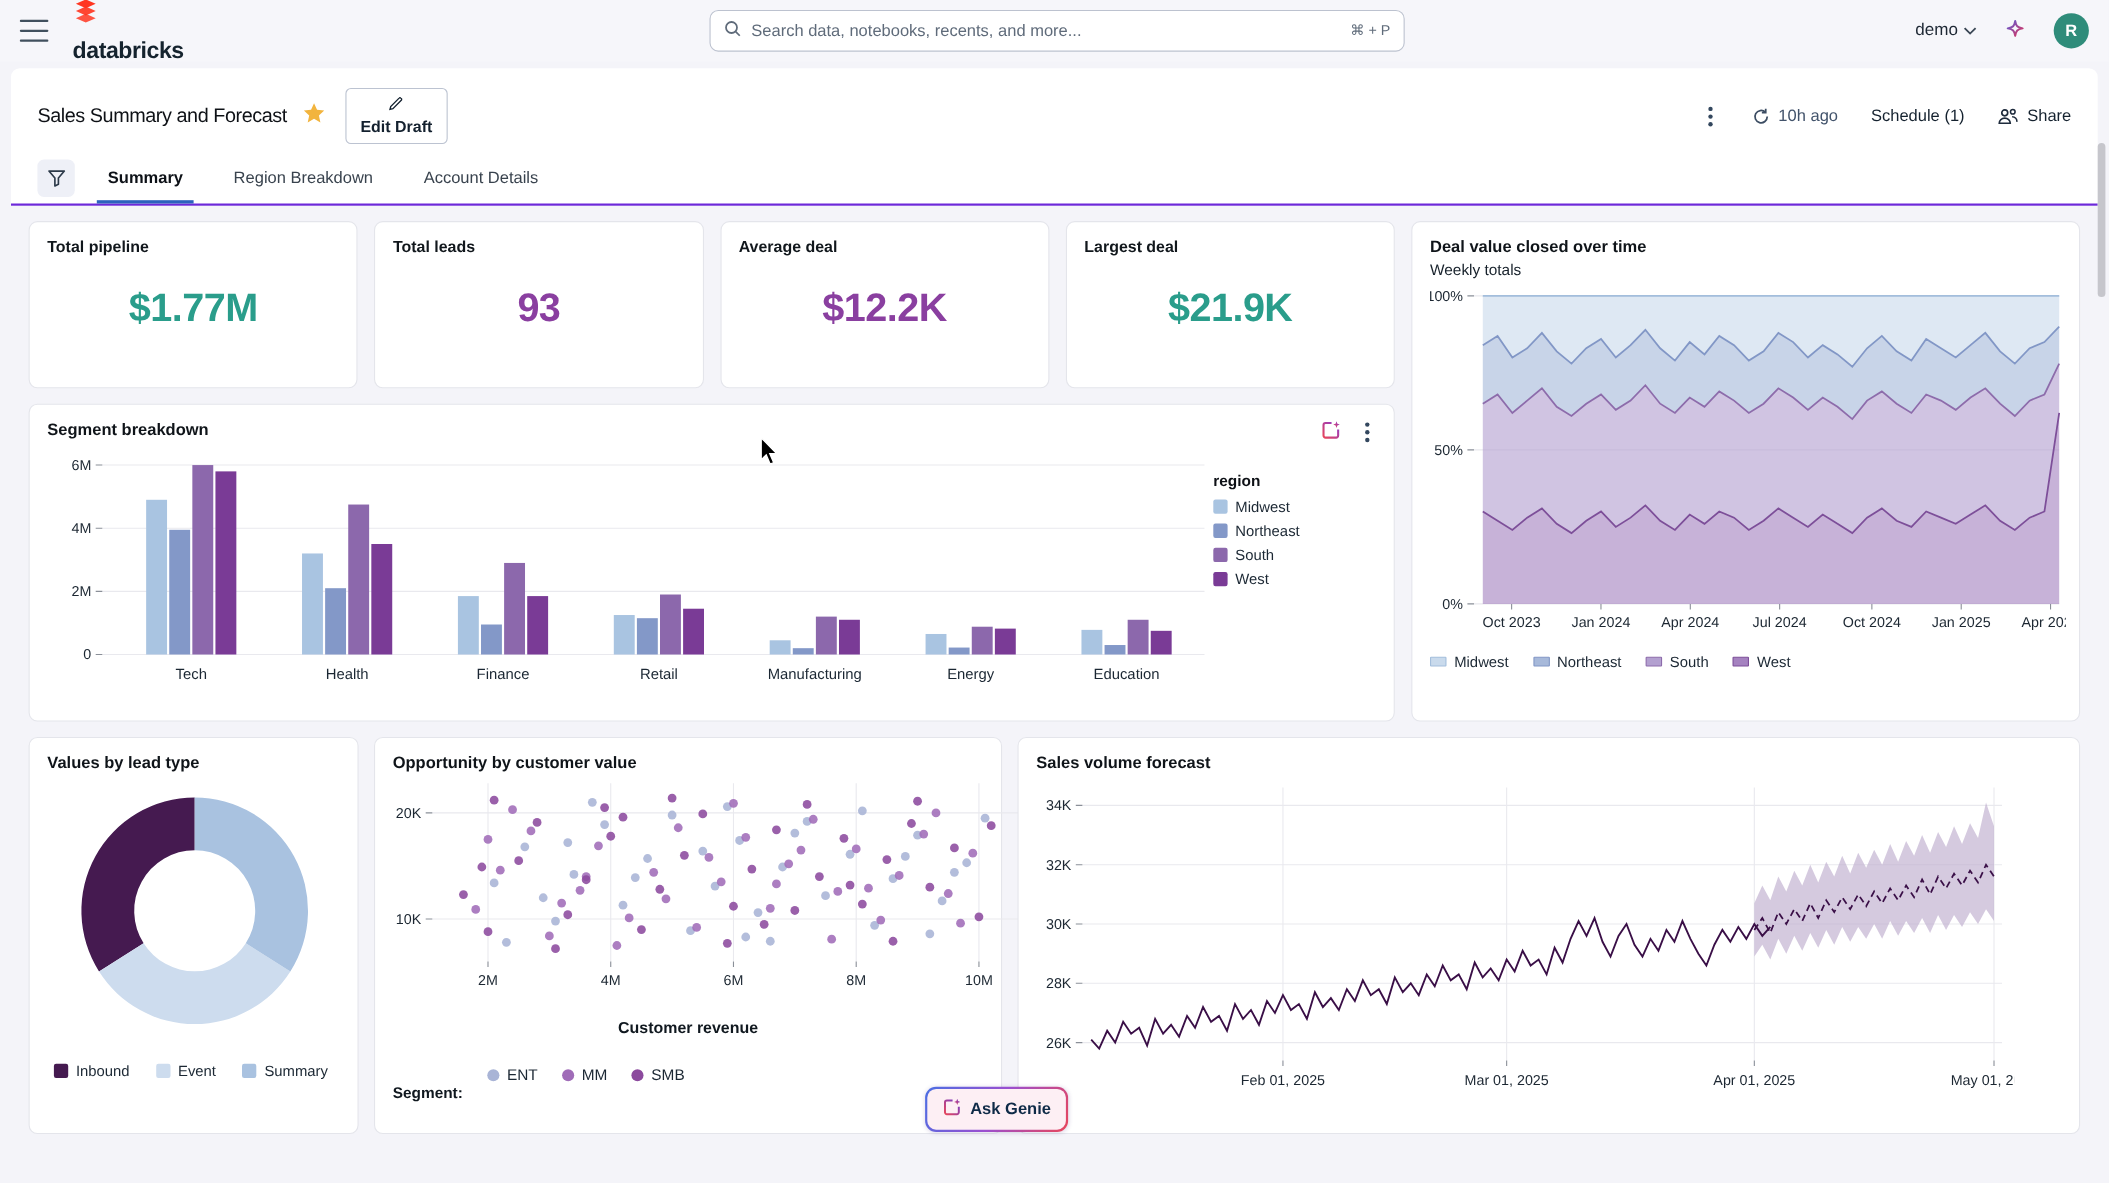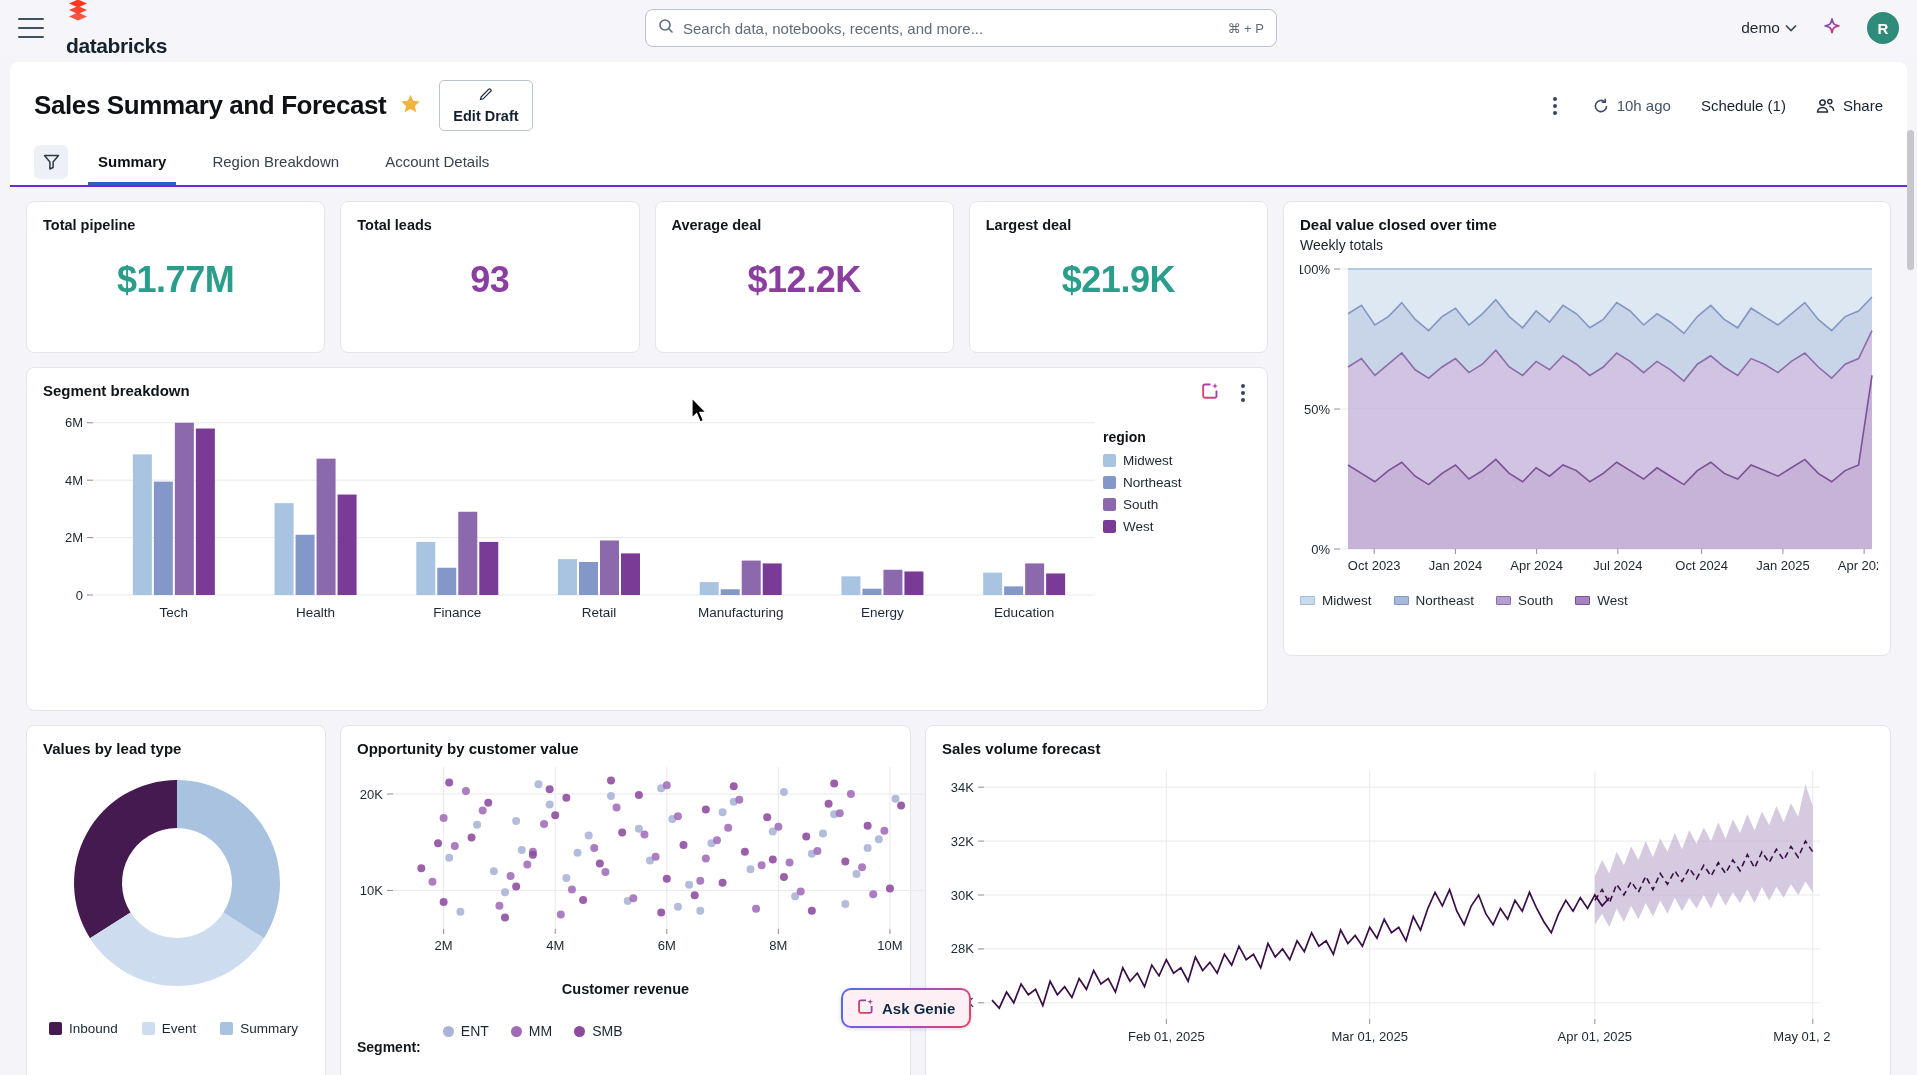--- a/index.html
+++ b/index.html
@@ -18,21 +18,21 @@
     border:1px solid #bcc2cf; border-radius:8px; display:flex; align-items:center; padding:0 12px; gap:9px; }
   .search input { border:none; outline:none; flex:1; font-size:15px; color:#333; background:transparent; font-family:inherit; }
   .search input::placeholder { color:#5f6b7a; }
   .search .shortcut { font-size:13px; color:#5f6b7a; }
   .top-right { margin-left:auto; display:flex; align-items:center; gap:24px; }
   .workspace { font-size:15.5px; color:#1d2733; display:flex; align-items:center; gap:5px; cursor:pointer; }
   .avatar { width:32px; height:32px; border-radius:50%; background:#2f8c7a; color:#fff; display:flex; align-items:center; justify-content:center; font-size:15px; font-weight:700; cursor:pointer; }
   
   .sheet { margin:6px 10px 0; background:#fff; border-radius:8px 8px 0 0; }
   .title-row { display:flex; align-items:center; padding:18px 24px 8px; }
-  .page-title { font-size:26px; font-weight:700; letter-spacing:-0.4px; }
+  .page-title { font-size:18px; font-weight:400; letter-spacing:-0.4px; }
   .star { margin-left:14px; }
   .edit-btn { margin-left:18px; display:flex; align-items:center; gap:7px; border:1px solid #bcc3d1; border-radius:5px;
     background:#fff; padding:6px 13px; font-size:14.5px; font-weight:600; color:#13202e; cursor:pointer; font-family:inherit;flex-direction:column;}
   .title-right { margin-left:auto; display:flex; align-items:center; gap:30px; }
   .kebab { display:flex; flex-direction:column; gap:3px; cursor:pointer; padding:4px 6px; }
   .kebab i { width:4px; height:4px; border-radius:50%; background:#33475e; }
   .refresh { display:flex; align-items:center; gap:8px; font-size:15px; color:#42536b; cursor:pointer; }
   .plain-btn { font-size:15px; color:#15222f; cursor:pointer; display:flex; align-items:center; gap:8px; background:none; border:none; font-family:inherit; }
   .tabs-row { display:flex; align-items:flex-end; padding:4px 24px 0; border-bottom:2px solid #6d28d9; }
   .filter-box { width:34px; height:34px; background:#eef0f7; border-radius:6px; display:flex; align-items:center; justify-content:center; margin-right:20px; margin-bottom:6px; cursor:pointer; }
@@ -41,21 +41,21 @@
   
   .canvas { padding:14px 26px 0; display:flex; flex-direction:column; gap:14px; }
   .card { background:#fff; border:1px solid #e4e5eb; border-radius:8px; }
   .card-title { font-size:15px; font-weight:700; color:#0f1419; }
   .main-row { display:flex; gap:15px; }
   .left-col { flex:1; display:flex; flex-direction:column; gap:14px; }
   .kpi-row { display:flex; gap:15px; height:152px; }
   .kpi { flex:1; padding:15px 16px; display:flex; flex-direction:column; }
   .kpi-label { font-size:14.5px; font-weight:700; color:#11171c; }
   .kpi-value { font-size:36px; font-weight:700; text-align:center; margin-top:26px; letter-spacing:-0.5px; }
-  .segment-card { height:344px; padding:14px 16px; position:relative; }
+  .segment-card { height:289px; padding:14px 16px; position:relative; }
   .seg-body { display:flex; }
   .chart-icons { position:absolute; top:12px; right:16px; display:flex; gap:16px; align-items:center; }
   .legend-col { width:112px; padding-top:30px; }
   .legend-title { font-size:14px; font-weight:700; margin-bottom:8px; }
   .legend-item { display:flex; align-items:center; gap:7px; font-size:13.5px; color:#1b2733; margin-bottom:7px; cursor:pointer; }
   .legend-item .sw { width:13px; height:13px; border-radius:2px; flex:0 0 auto; }
   .area-card { width:608px; height:455px; padding:14px 16px; }
   .subtitle { font-size:14px; color:#17212b; margin-top:4px; }
   .h-legend { display:flex; gap:22px; align-items:center; margin-top:6px; }
   .h-legend .item { display:flex; align-items:center; gap:7px; font-size:13.5px; color:#1b2733; cursor:pointer; }

